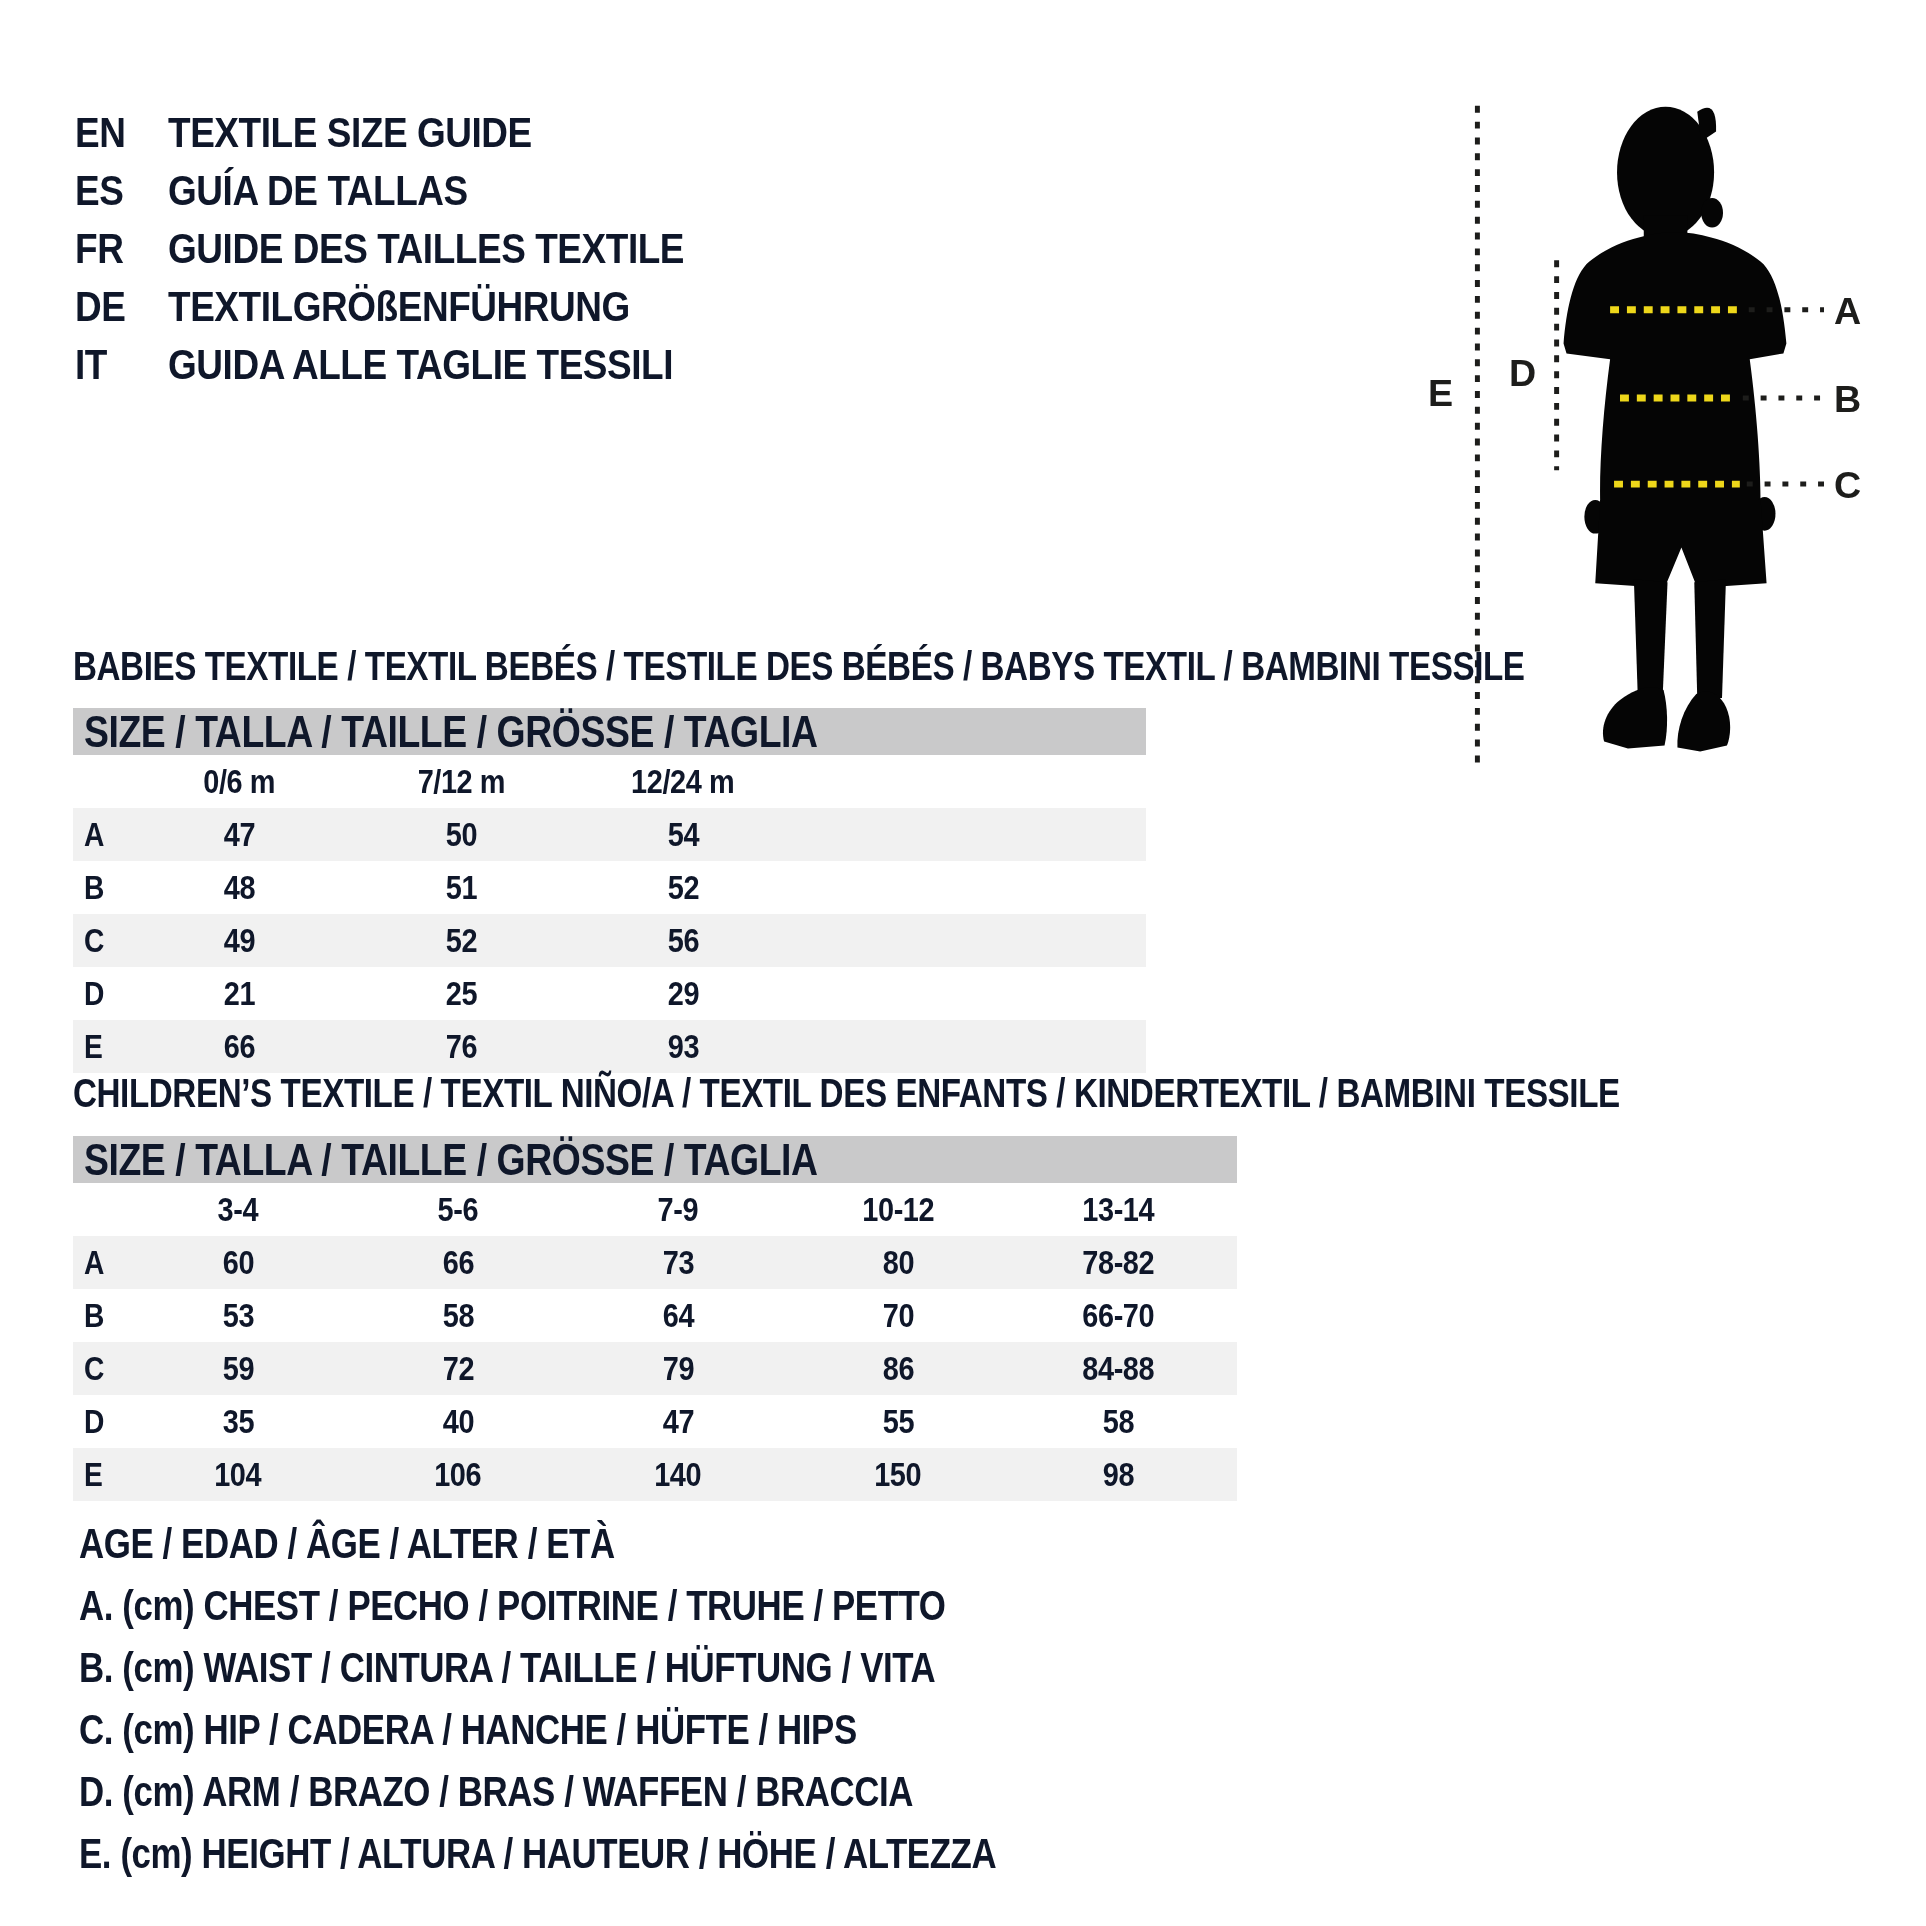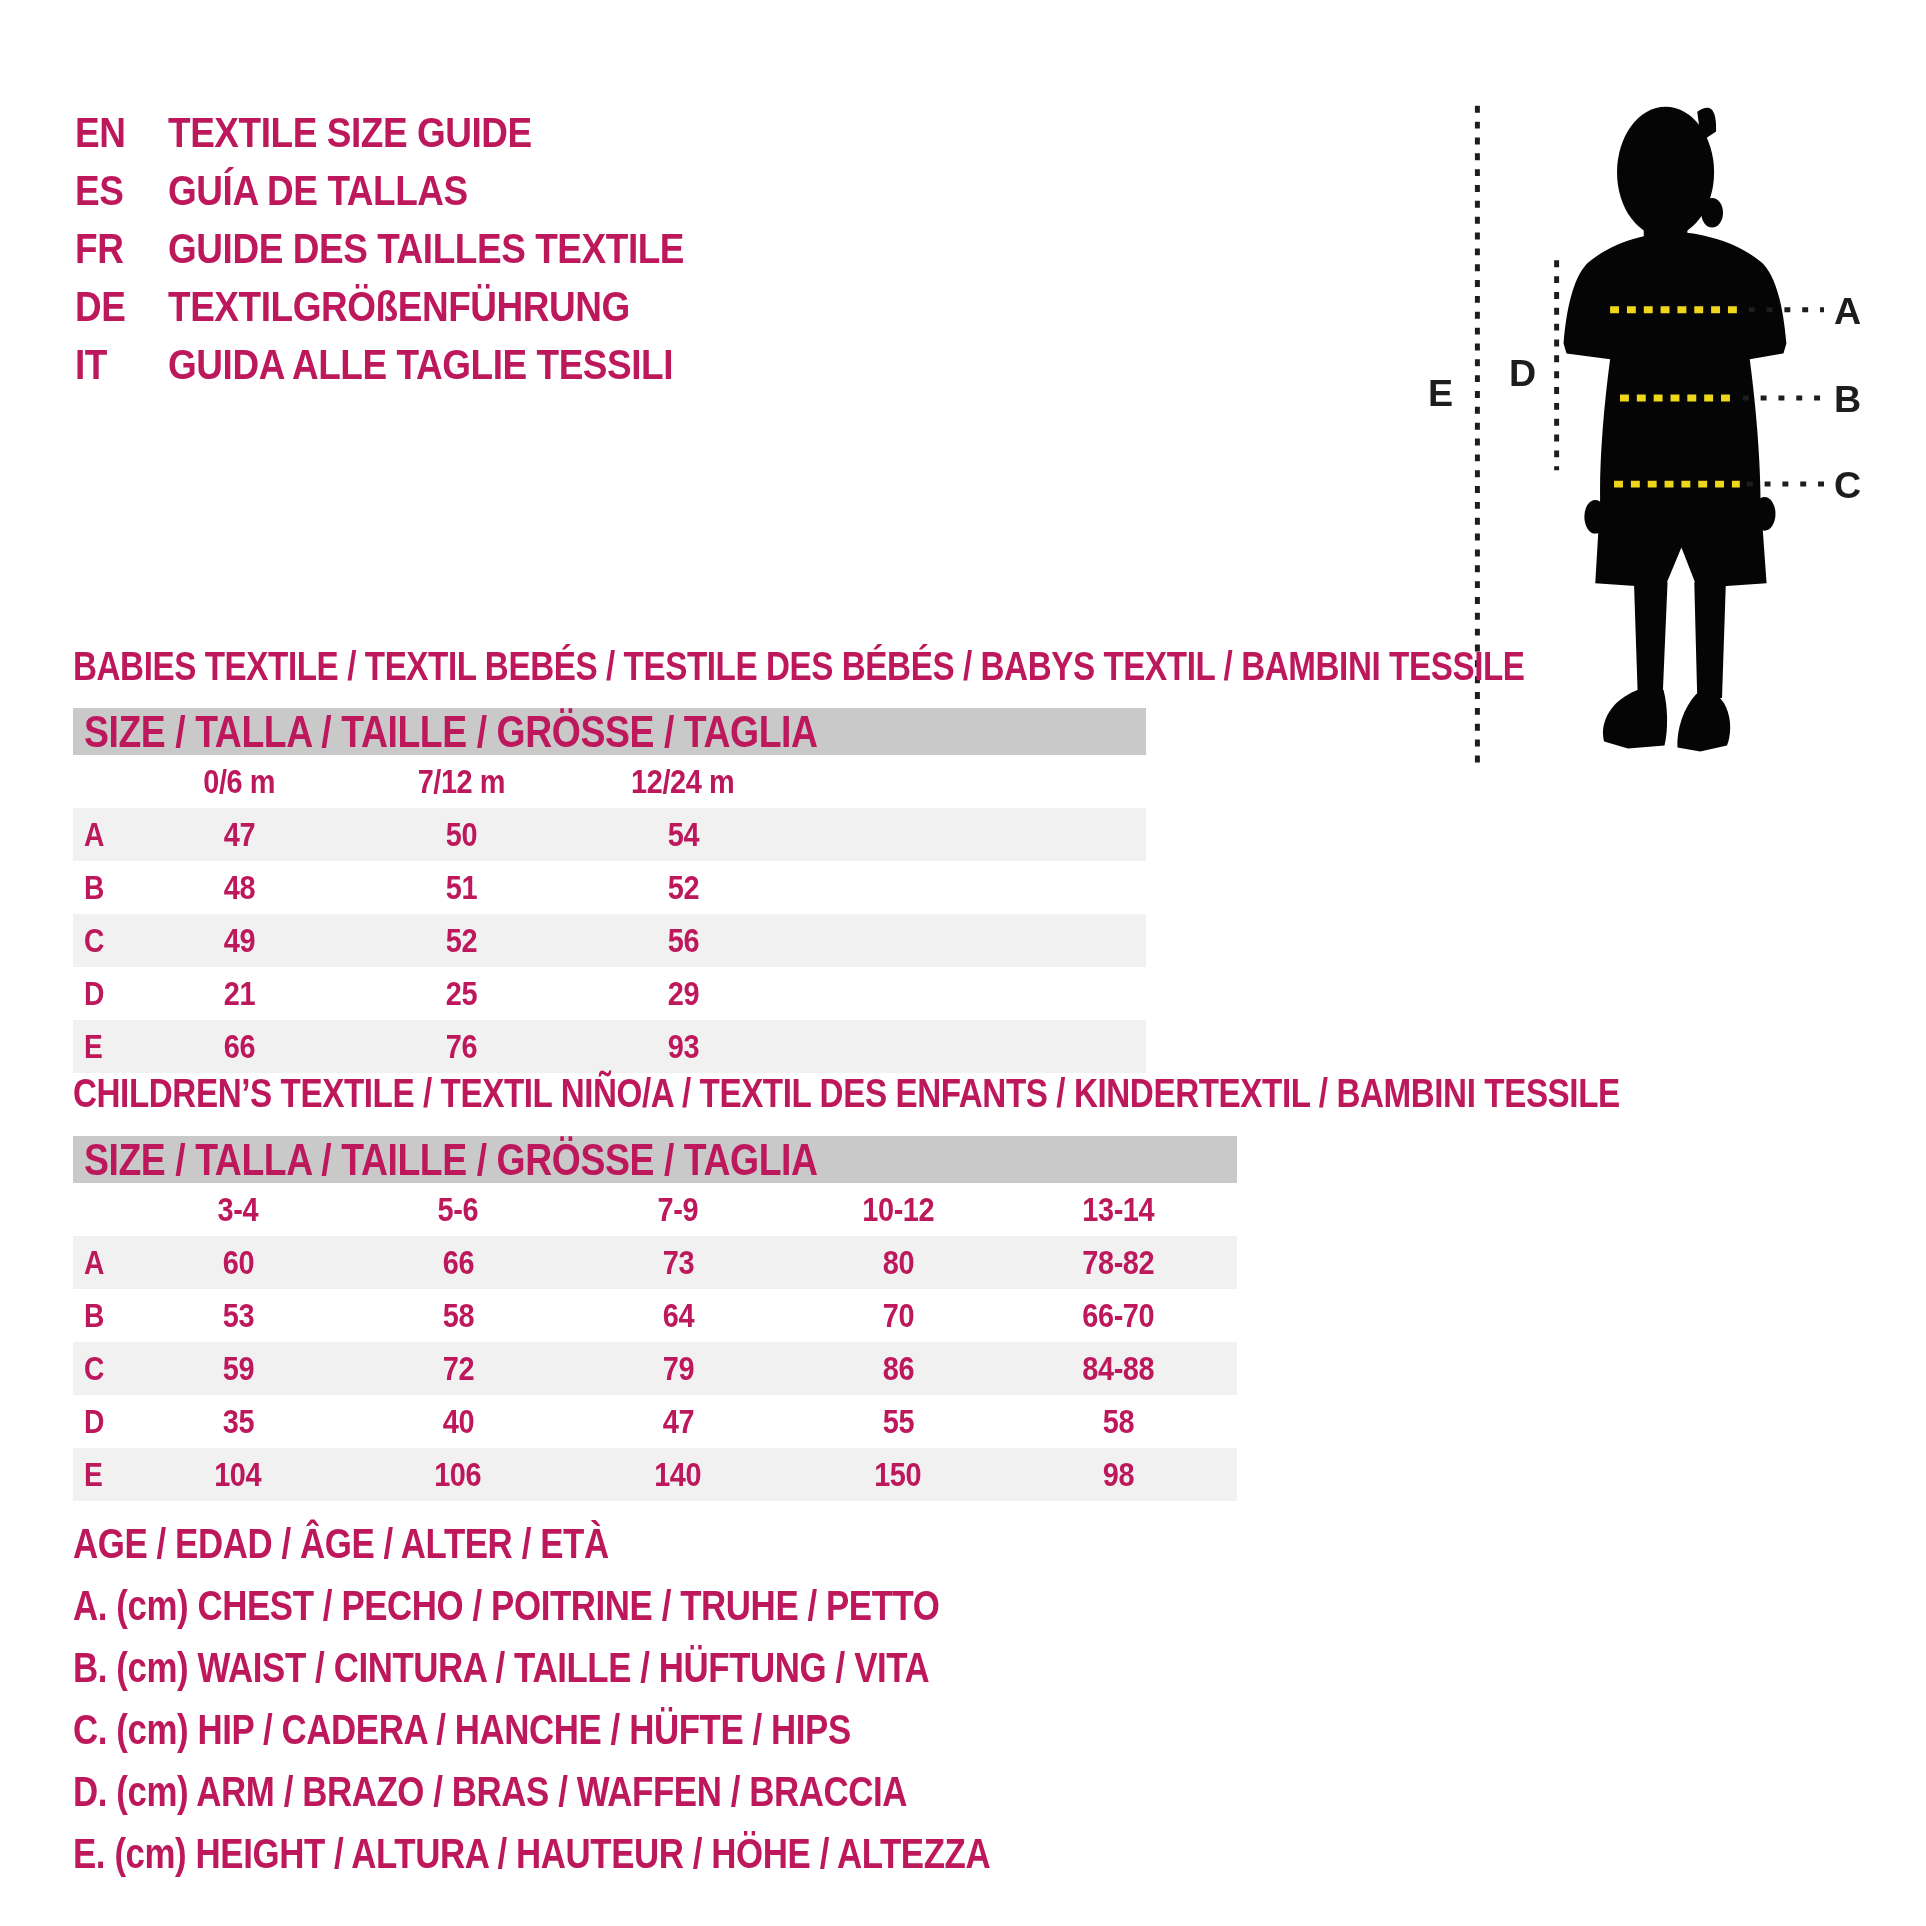--- a/index.html
+++ b/index.html
@@ -1,19 +1,19 @@
 <!DOCTYPE html>
 <html><head>
 <meta charset="utf-8">
 <style>
   * { margin:0; padding:0; box-sizing:border-box; }
   html,body { background:#ffffff; }
   .canvas {
     position:relative; width:1927px; height:1927px; background:#ffffff;
-    font-family:"Liberation Sans","DejaVu Sans",sans-serif; color:#be185d;
+    font-family:"Liberation Sans","DejaVu Sans",sans-serif; color:#0f172a;
     overflow:hidden;
   }
   
   .cx  { display:inline-block; transform:scaleX(0.83); transform-origin:0 50%; white-space:nowrap; letter-spacing:-0.5px; }
   .cxw { display:inline-block; transform:scaleX(0.88); transform-origin:0 50%; white-space:nowrap; letter-spacing:-0.5px; }
   .cxc { display:inline-block; transform:scaleX(0.85); transform-origin:50% 50%; white-space:nowrap; letter-spacing:-0.5px; }
 
   
   .lang-block { position:absolute; left:75px; top:104px; }
   .lang-row { display:flex; align-items:center; height:58px; font-size:42px; font-weight:700; }
@@ -29,21 +29,21 @@
   .thead { height:47px; background:#c9c9ca; display:flex; align-items:center; padding-left:11px;
            font-size:45px; font-weight:700; }
   .trow { display:grid; height:53px; align-items:center; font-size:34px; font-weight:700; }
   .babies .trow   { grid-template-columns:55px 222px 222px 222px 1fr; }
   .children .trow { grid-template-columns:55px 220px 220px 220px 220px 220px 1fr; }
   .trow.shade { background:#f1f1f1; }
   .cell { text-align:center; }
   .cell.lbl { text-align:left; padding-left:11px; }
 
   
-  .legend-block { position:absolute; left:73px; top:1513px; }
+  .legend-block { position:absolute; left:79px; top:1513px; }
   .legend-line { height:62px; display:flex; align-items:center; font-size:42px; font-weight:700; }
 
   
   .figure-area { position:absolute; left:1416px; top:84px; width:511px; height:718px; }
   .figure-area svg { display:block; width:511px; height:718px; }
   svg text { font-family:"Liberation Sans","DejaVu Sans",sans-serif; font-weight:700; font-size:38px; fill:#1d1d1b; }
 </style>
 </head>
 <body>
 

